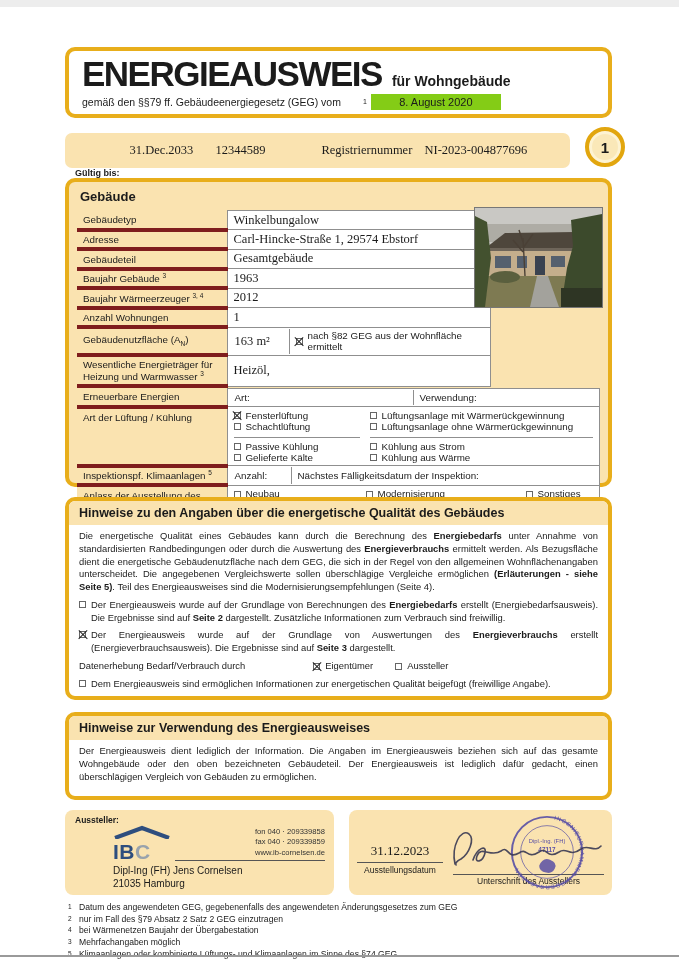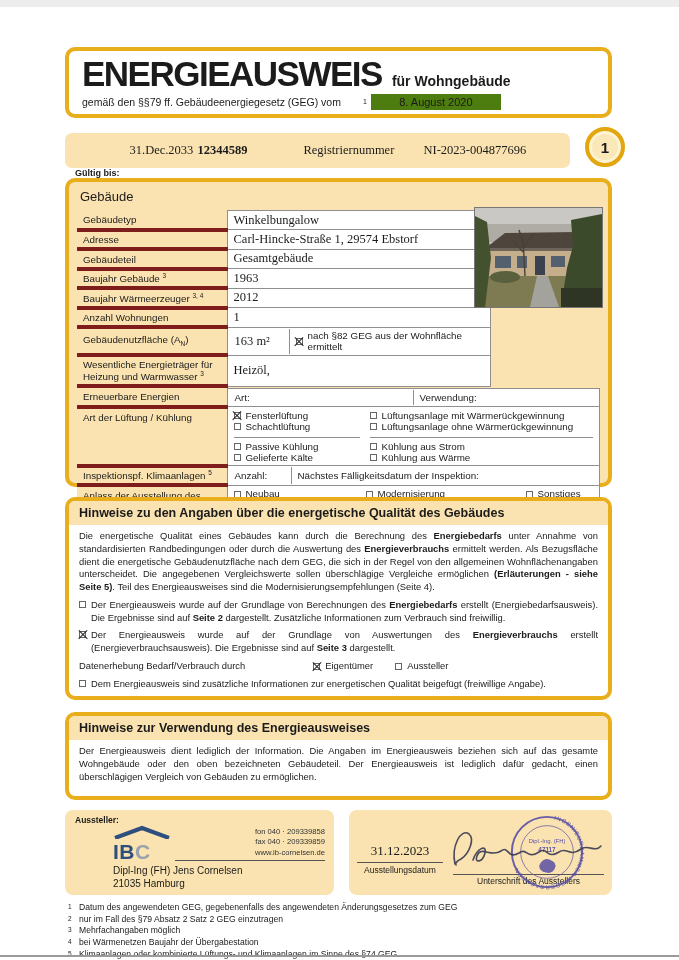--- a/index.html
+++ b/index.html
@@ -11,39 +11,39 @@
   .b{font-weight:bold;}
 
   
   .header-box{position:absolute;left:65px;top:47px;width:547px;height:71px;box-sizing:border-box;
               border:4px solid #E8AE1B;border-radius:10px;background:#fff;padding:5px 13px 0;}
   .title-row{display:flex;align-items:baseline;}
   .main-title{font-size:35px;font-weight:800;letter-spacing:-1.5px;line-height:1.05;}
   .title-suffix{font-size:14px;font-weight:700;margin-left:10px;}
   .law-row{font-size:10.5px;display:flex;align-items:center;margin-top:1px;}
   .law-row sup{font-size:7px;margin-left:22px;margin-right:4px;}
-  .law-date{background:#4d7c0f;width:130px;text-align:center;padding:2px 0;font-size:11px;}
+  .law-date{background:#84cc16;width:130px;text-align:center;padding:2px 0;font-size:11px;}
 
   
   .validity-band{position:absolute;left:65px;top:133px;width:505px;height:35px;background:#FAE3B0;
                  border-radius:7px;display:flex;align-items:center;box-sizing:border-box;padding:0 10px;}
   .v-label{font-size:9px;font-weight:700;margin-top:44px;}
   .v-date{font-size:12.5px;margin-left:10px;}
-  .v-serial{font-size:12.5px;margin-left:4px;font-weight:bold;}
+  .v-serial{font-size:12.5px;margin-left:22px;}
   .v-reg{font-size:12.5px;margin-left:56px;}
-  .v-reg .num{margin-left:26px;}
+  .v-reg .num{margin-left:9px;}
   .page-badge{position:absolute;left:585px;top:127px;width:40px;height:40px;box-sizing:border-box;
               border-radius:50%;border:4px solid #E2A60E;background:#FAE8B8;
               box-shadow:inset 0 0 0 3px #FDF3D3;display:flex;align-items:center;justify-content:center;
               font-weight:700;font-size:15px;}
 
   
   .building-box{position:absolute;left:65px;top:178px;width:547px;height:309px;box-sizing:border-box;
                 border:4px solid #E8AE1B;border-radius:10px;background:#FAE3B0;padding:5px 8px;}
-  .b-title{font-weight:400;font-size:13px;padding:2px 3px 6px;}
+  .b-title{font-weight:700;font-size:13px;padding:2px 3px 6px;}
   .photo{position:absolute;right:5px;top:25px;width:127px;height:99px;border:1px solid #777;background:#C9C8C4;}
   table{border-collapse:collapse;}
   .tblA{width:414px;}
   .tblB{width:523px;}
   td{padding:1.5px 6px;vertical-align:middle;}
   td.lbl{background:#FAE3B0;width:150px;font-size:9.8px;line-height:1.15;
          border-bottom:4px solid #7f1d1d;box-sizing:border-box;}
   td.lbl sup{font-size:6.5px;}
   td.val{background:#fff;border:1px solid #8f8f8f;font-size:12.5px;height:15px;}
   td.p0{padding:1px;}
@@ -318,21 +318,21 @@
             <span class="cb checked"></span>
             <span>Eigentümer</span>
           </span>
         <span class="cbline opt2">
             <span class="cb"></span>
             <span>Aussteller</span>
           </span>
       </div>
       <div class="para-check">
         <span class="cb"></span>
-        <div class="txt" style="text-align:left">Dem Energieausweis sind zusätzliche Informationen zur energetischen Qualität beigefügt (freiwillige Angabe).</div>
+        <div class="txt" style="text-align:left">Dem Energieausweis sind ermöglichen Informationen zur energetischen Qualität beigefügt (freiwillige Angabe).</div>
       </div>
     </div>
   </div>
 
   <div class="hints hints-usage">
     <div class="hd">Hinweise zur Verwendung des Energieausweises</div>
     <div class="bd">Der Energieausweis dient lediglich der Information. Die Angaben im Energieausweis beziehen sich auf das gesamte Wohngebäude oder den oben bezeichneten Gebäudeteil. Der Energieausweis ist lediglich dafür gedacht, einen überschlägigen Vergleich von Gebäuden zu ermöglichen.</div>
   </div>
 
   <div class="iss-left">
@@ -393,26 +393,26 @@
   <div class="footnotes">
     <div class="fn">
         <sup>1</sup>
         <span class="t">Datum des angewendeten GEG, gegebenenfalls des angewendeten Änderungsgesetzes zum GEG</span>
       </div>
     <div class="fn">
         <sup>2</sup>
         <span class="t">nur im Fall des §79 Absatz 2 Satz 2 GEG einzutragen</span>
       </div>
     <div class="fn">
+        <sup>4</sup>
+        <span class="t">bei Wärmenetzen Baujahr der Übergabestation</span>
+      </div>
+    <div class="fn">
         <sup>3</sup>
         <span class="t">Mehrfachangaben möglich</span>
-      </div>
-    <div class="fn">
-        <sup>4</sup>
-        <span class="t">bei Wärmenetzen Baujahr der Übergabestation</span>
       </div>
     <div class="fn">
         <sup>5</sup>
         <span class="t">Klimaanlagen oder kombinierte Lüftungs- und Klimaanlagen im Sinne des §74 GEG</span>
       </div>
   </div>
 
   <div class="bottom-line"></div>
 </div>
 

